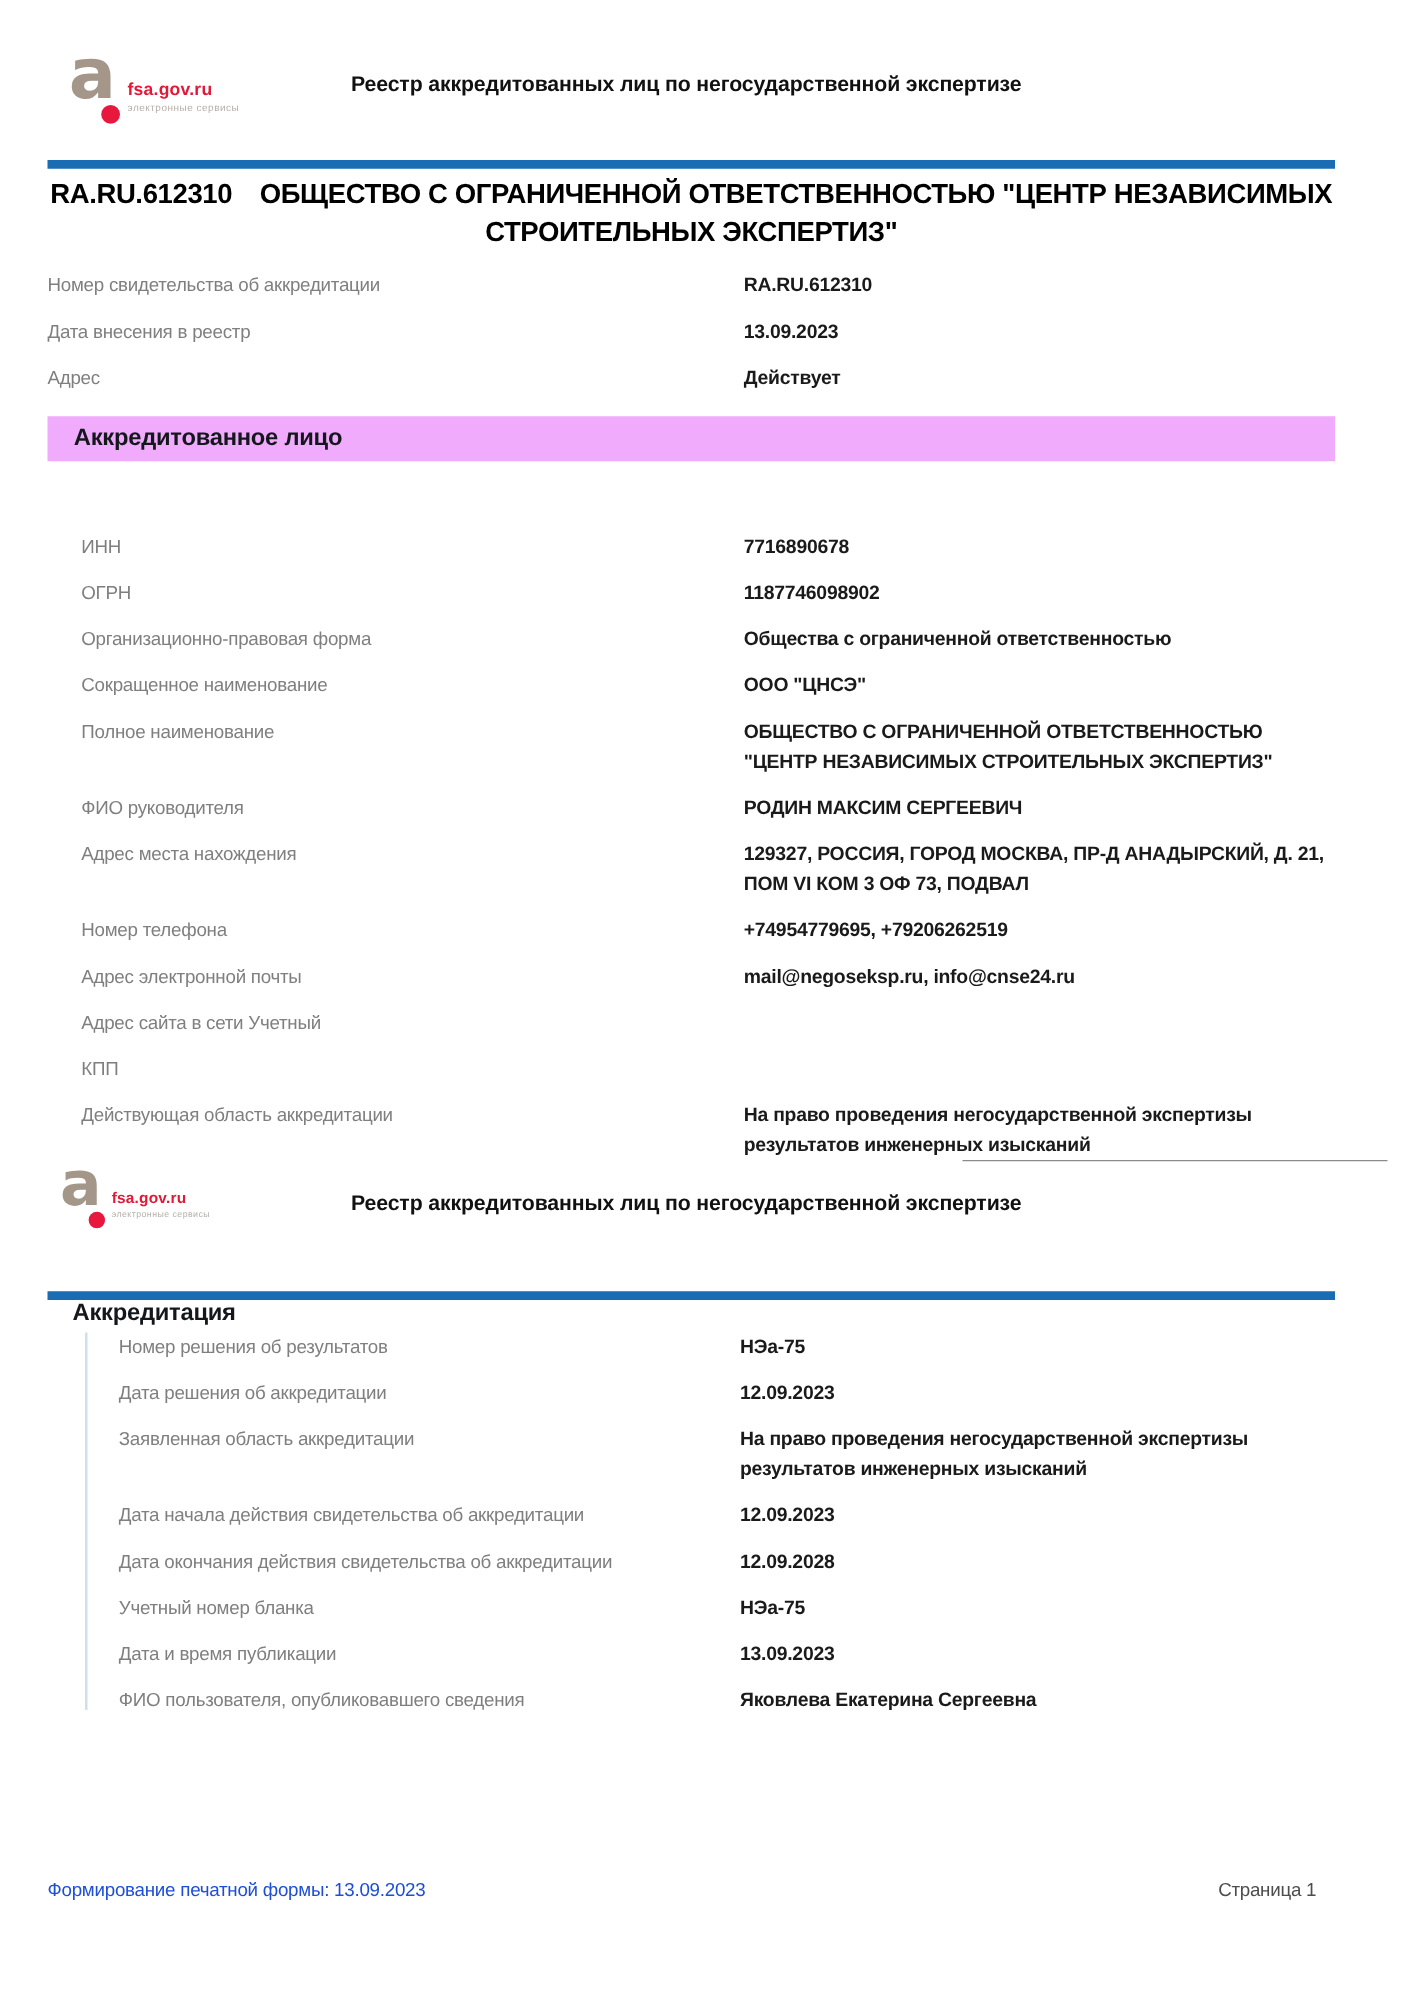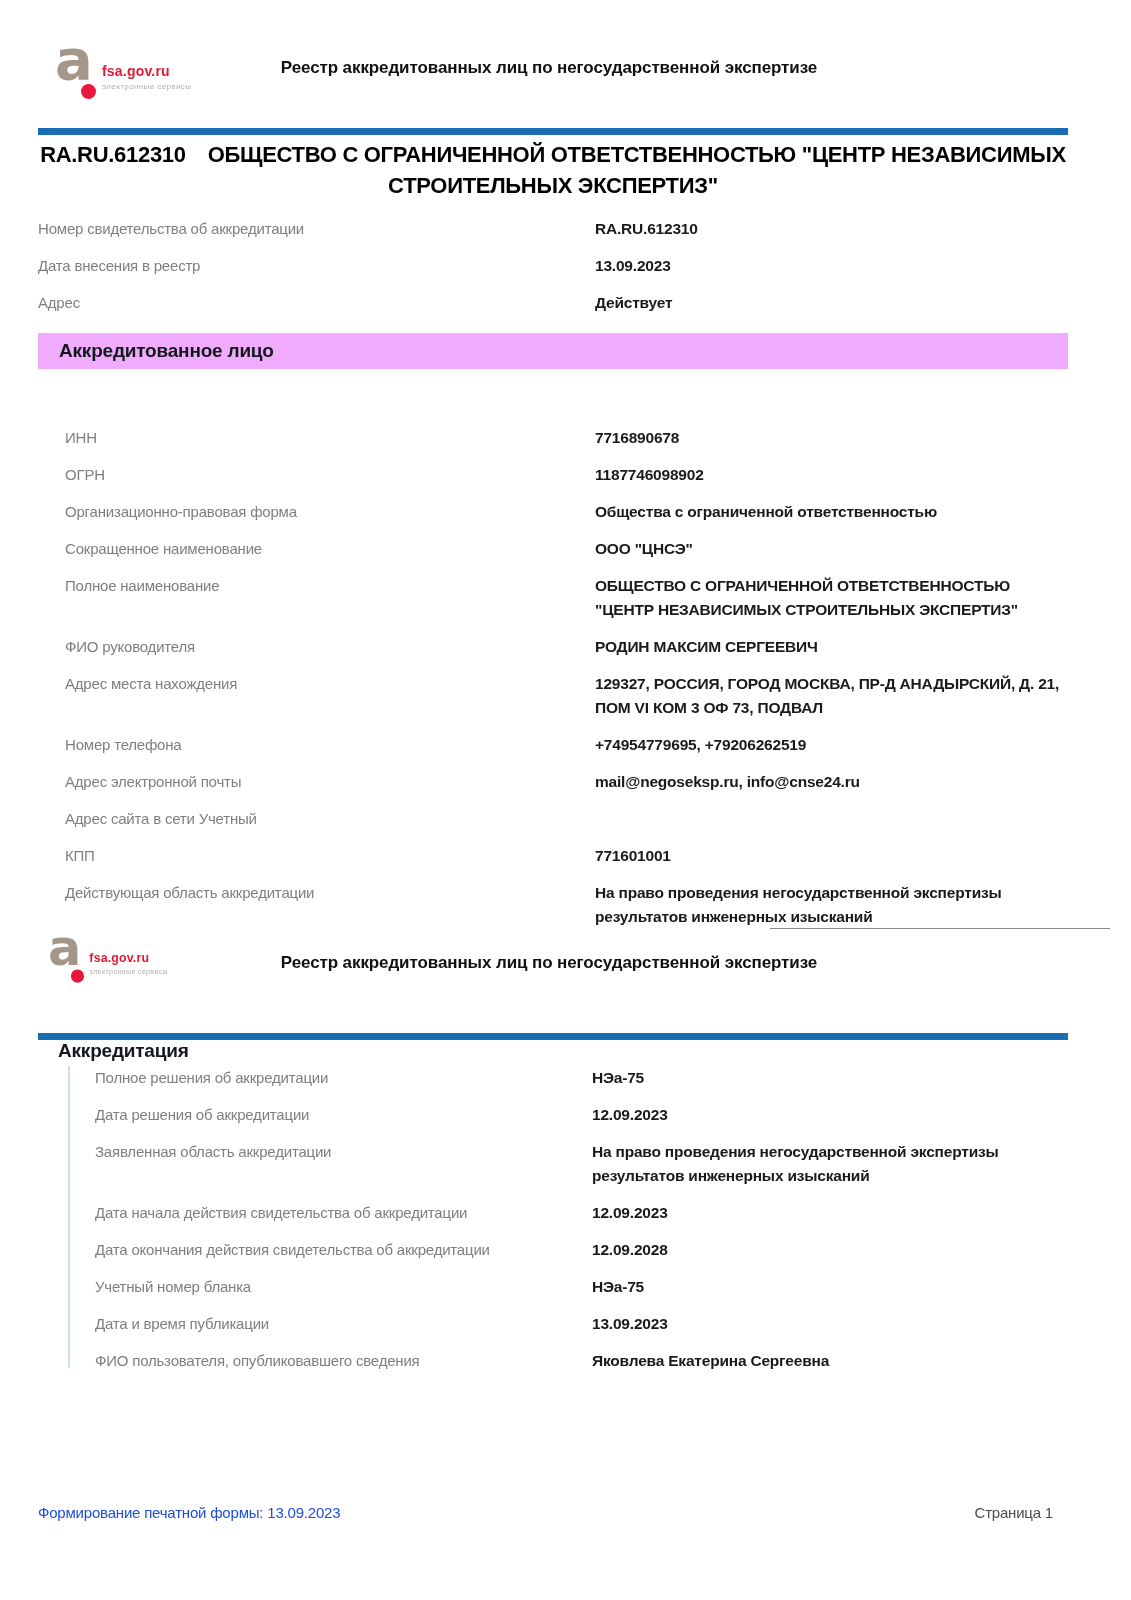--- a/index.html
+++ b/index.html
@@ -151,21 +151,20 @@
     </div>
     <div class="frow">
       <div class="lbl">Адрес электронной почты</div>
       <div class="val">mail@negoseksp.ru, info@cnse24.ru</div>
     </div>
     <div class="frow">
       <div class="lbl">Адрес сайта в сети Учетный</div>
     </div>
     <div class="frow">
       <div class="lbl">КПП</div>
-      <div class="val">771601001</div>
     </div>
     <div class="frow">
       <div class="lbl">Действующая область аккредитации</div>
       <div class="val">На право проведения негосударственной экспертизы результатов инженерных изысканий</div>
     </div>
   </div>
 
   <div class="sep-line"></div>
 
   <div class="logo logo--second">
@@ -179,21 +178,21 @@
 
   <div class="page-title page-title--second">Реестр аккредитованных лиц по негосударственной экспертизе</div>
 
   <div class="blue-bar blue-bar--second"></div>
 
   <div class="acc-heading">Аккредитация</div>
   <div class="acc-vline"></div>
 
   <div class="fields fields--acc">
     <div class="frow">
-      <div class="lbl">Полное решения об аккредитации</div>
+      <div class="lbl">Номер решения об результатов</div>
       <div class="val">НЭа-75</div>
     </div>
     <div class="frow">
       <div class="lbl">Дата решения об аккредитации</div>
       <div class="val">12.09.2023</div>
     </div>
     <div class="frow">
       <div class="lbl">Заявленная область аккредитации</div>
       <div class="val">На право проведения негосударственной экспертизы результатов инженерных изысканий</div>
     </div>

